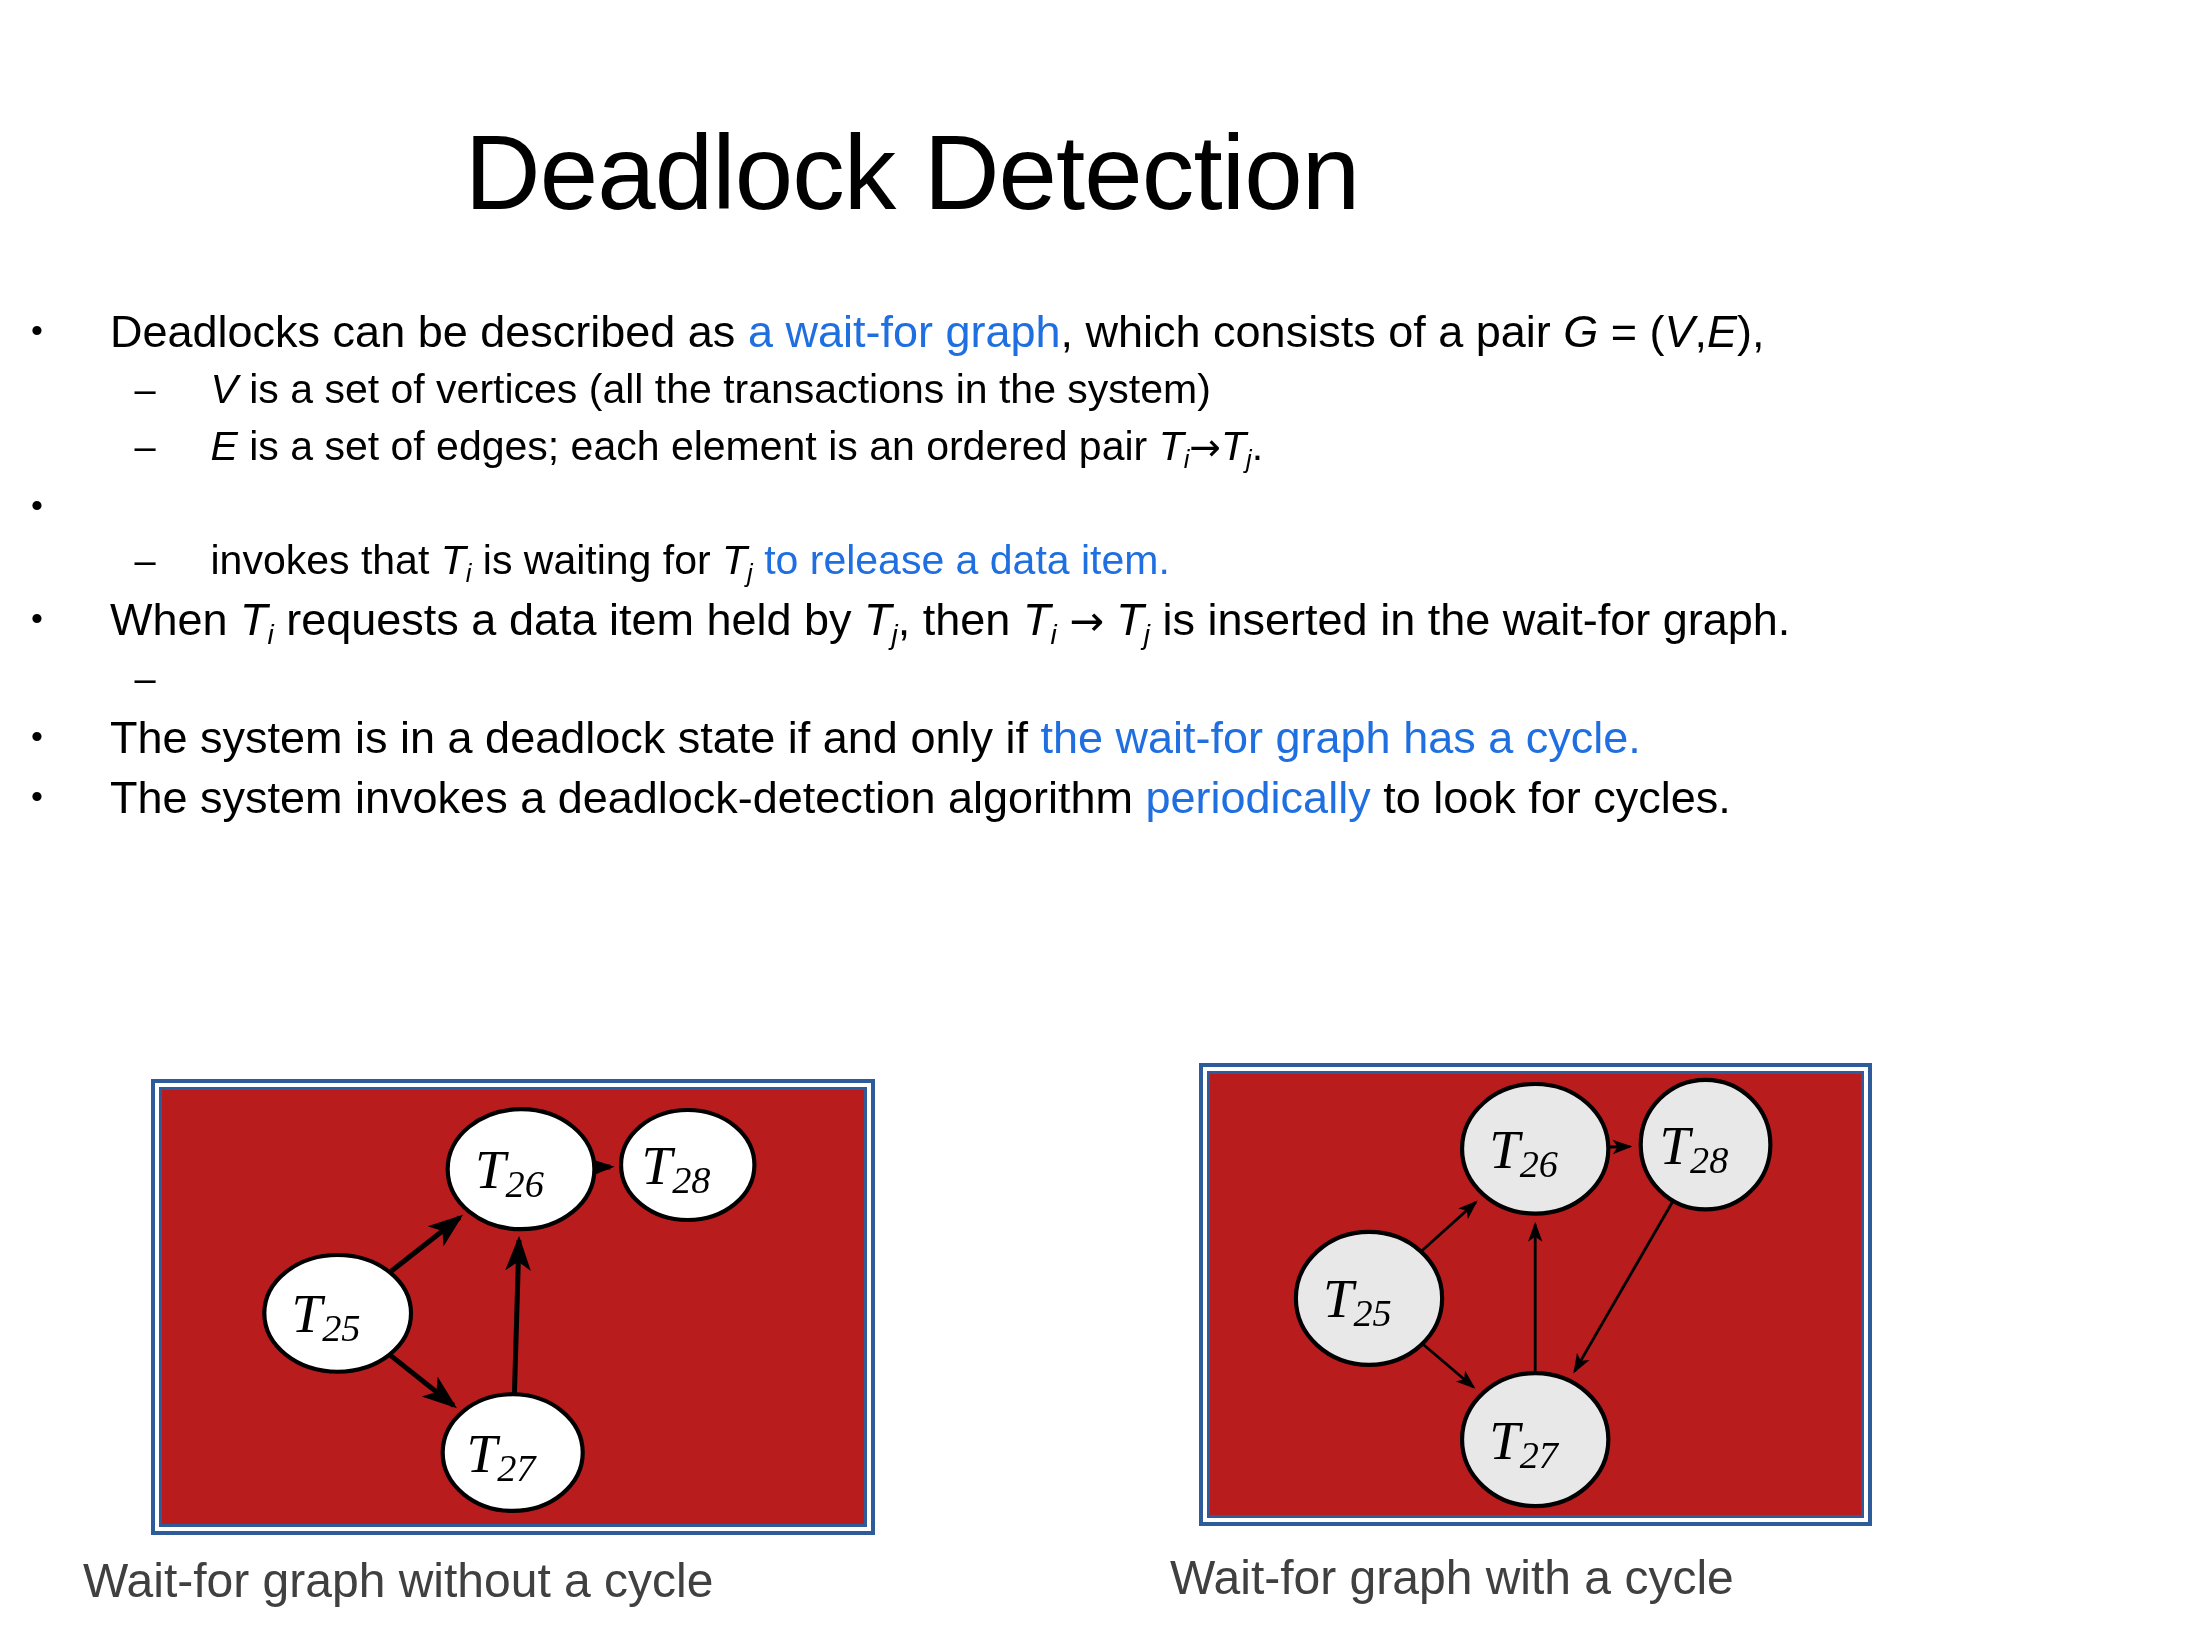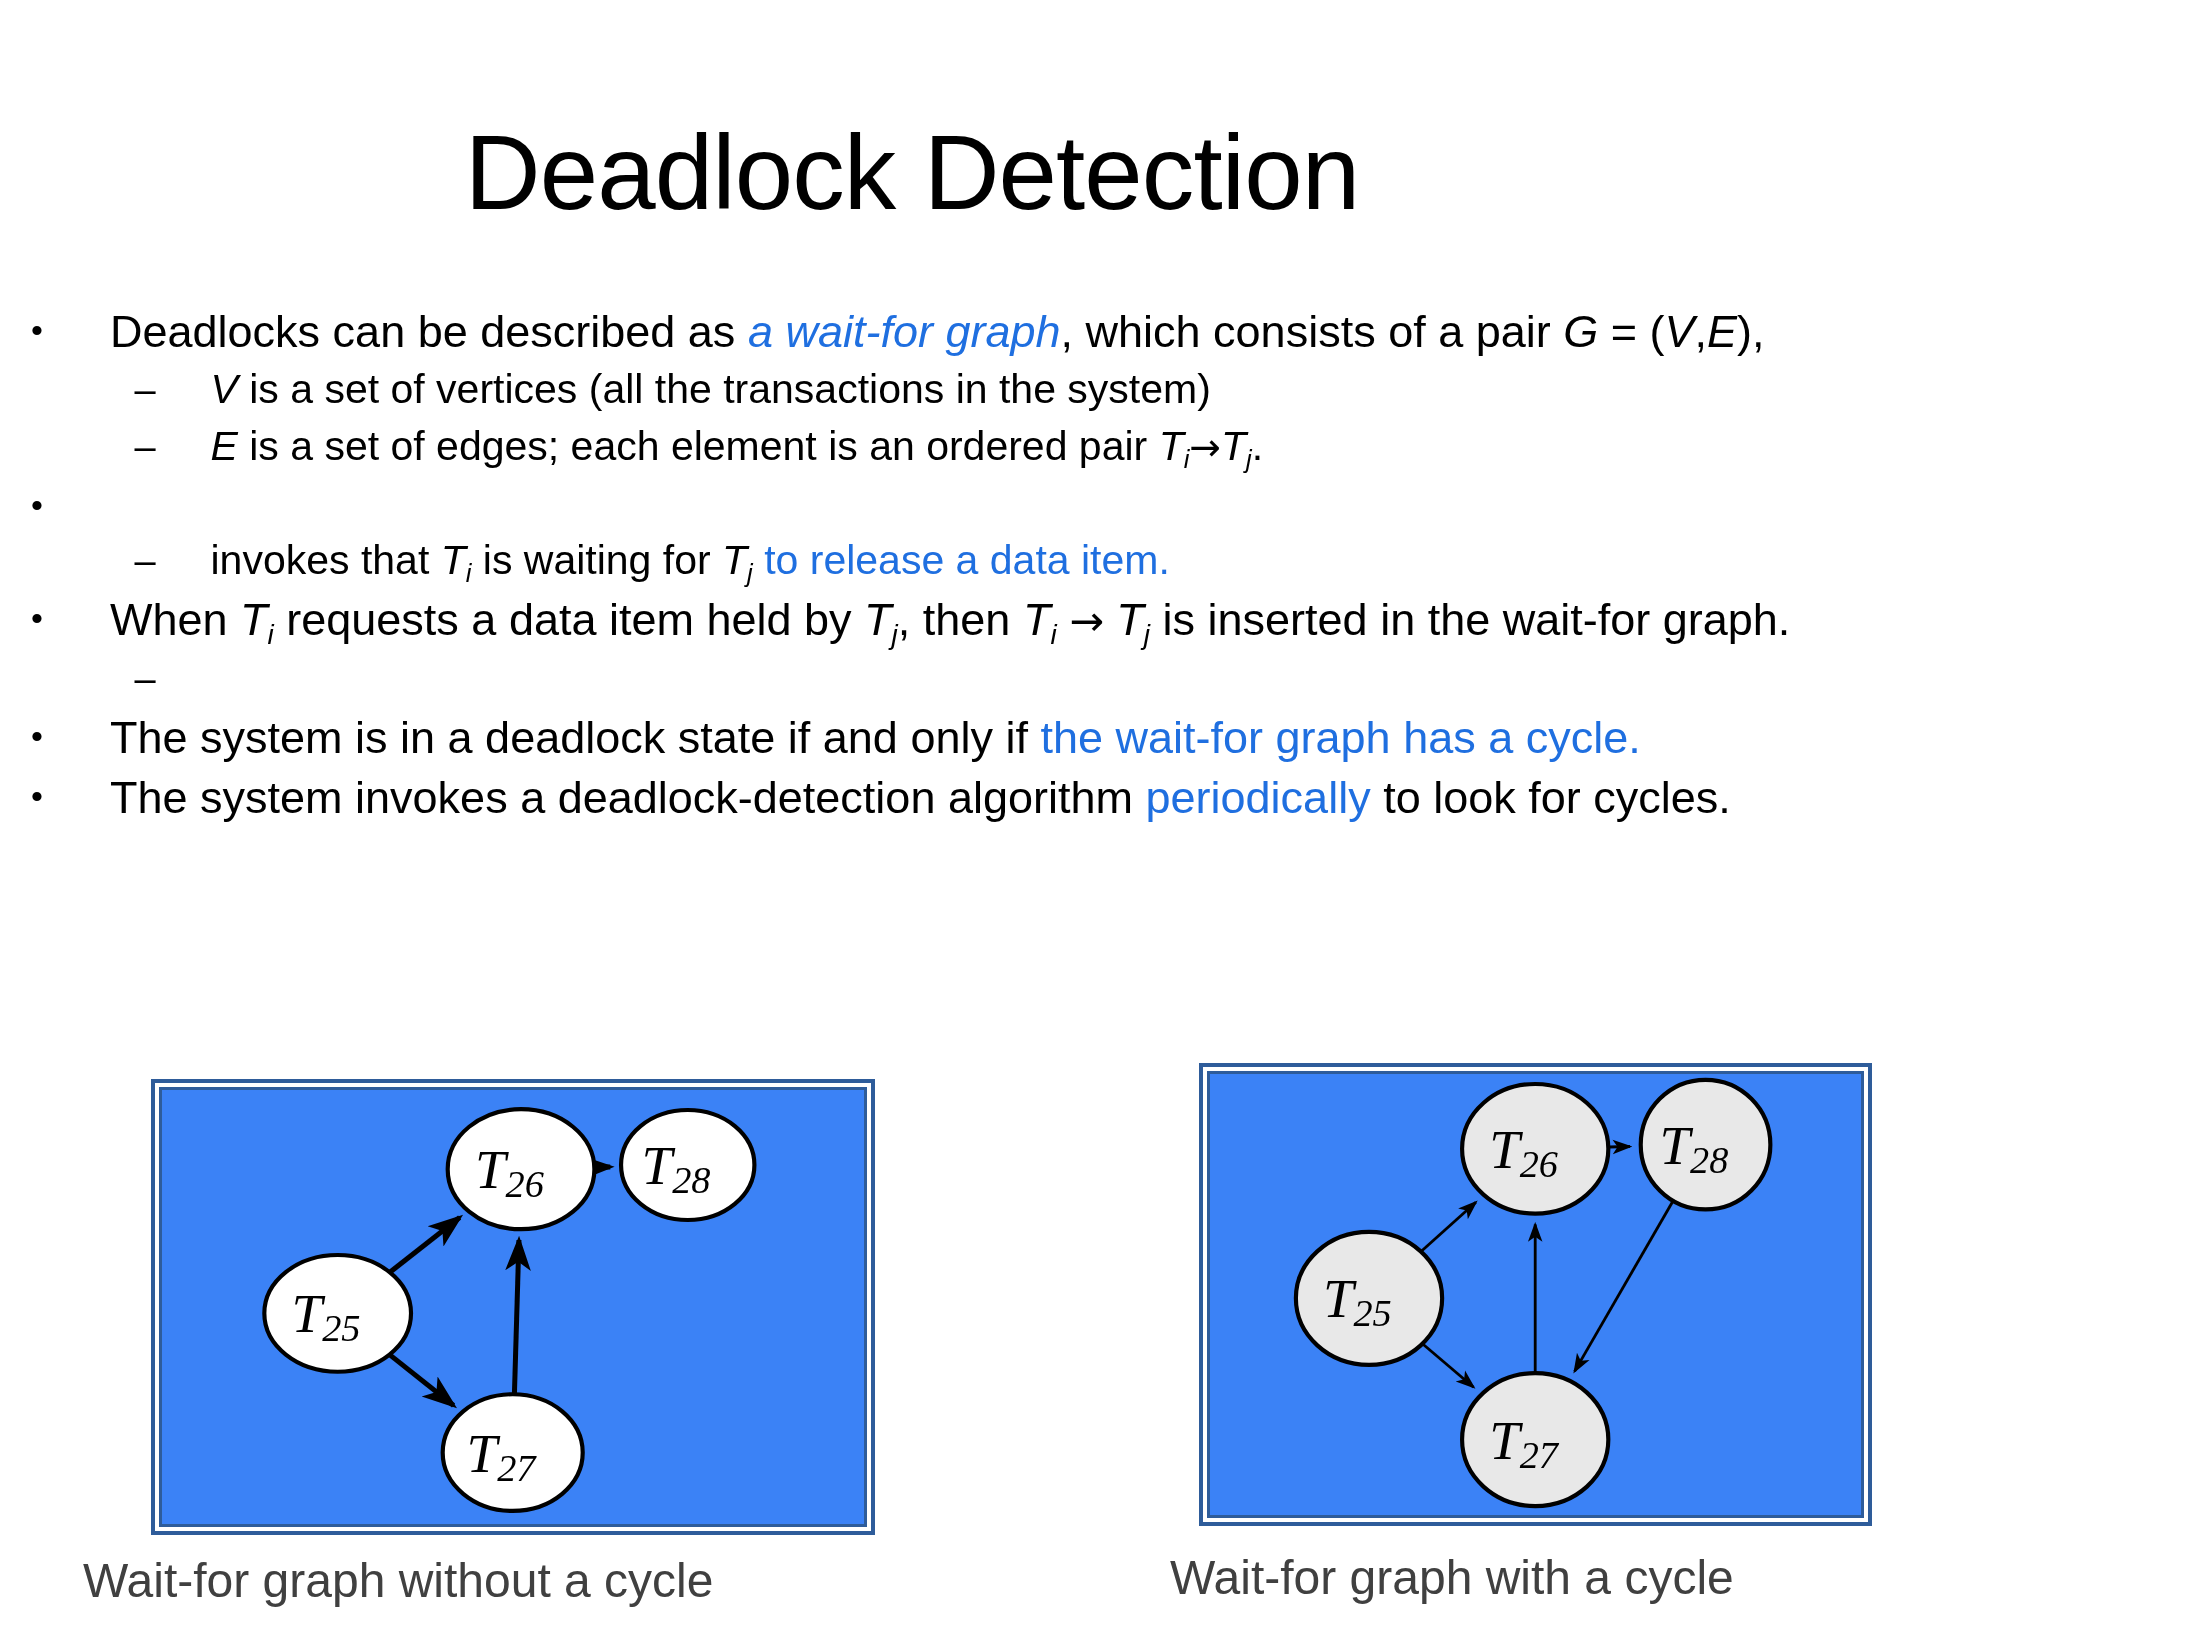--- a/index.html
+++ b/index.html
@@ -50,21 +50,21 @@
     flex: 0 0 auto;
     text-align: left;
   }
   .lvl1 > .marker { width: 79px; padding-left: 15.5px; font-size: 34px; line-height: 1.62; }
   .lvl2 > .marker { width: 76px; padding-left: 119px; font-size: 38px; line-height: 1.46; }
 
   .btext { flex: 0 1 auto; }
 
   i, .it { font-style: italic; }
   .blue { color: #1F6FE0; }
-  .blue-i { color: #1F6FE0; font-style: italic; }
+  .blue-i { color: #1F6FE0; }
 
   sub {
     font-size: 0.62em;
     vertical-align: baseline;
     position: relative;
     top: 0.30em;
     font-style: italic;
   }
   .arrw { font-family: "DejaVu Sans", sans-serif; font-size: 0.92em; }
 
@@ -74,21 +74,21 @@
     box-sizing: border-box;
     background: #ffffff;
     border: 4.3px solid #2E5C9A;
     padding: 4.3px;
   }
   .figure-frame > .inner-frame {
     width: 100%;
     height: 100%;
     box-sizing: border-box;
     border: 3.4px solid #2E5C9A;
-    background: #3b82f6;
+    background: #b91c1c;
     position: relative;
   }
   #figure-left  { left: 151px;  top: 1079px; width: 724px;  height: 456px; }
   #figure-right { left: 1199px; top: 1063px; width: 673px;  height: 463px; }
 
   .graph-svg { position: absolute; inset: 0; width: 100%; height: 100%; display: block; }
 
   .fig-caption {
     position: absolute;
     font-size: 48px;

